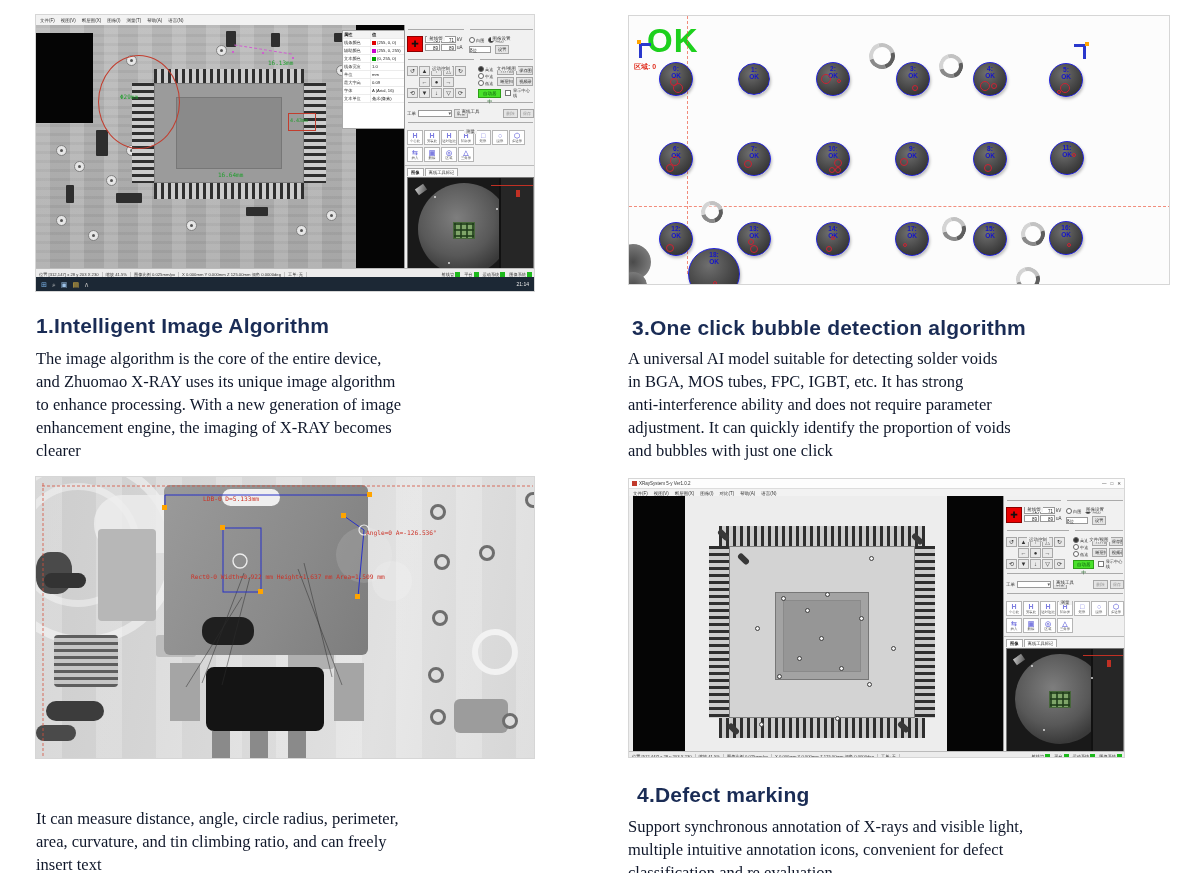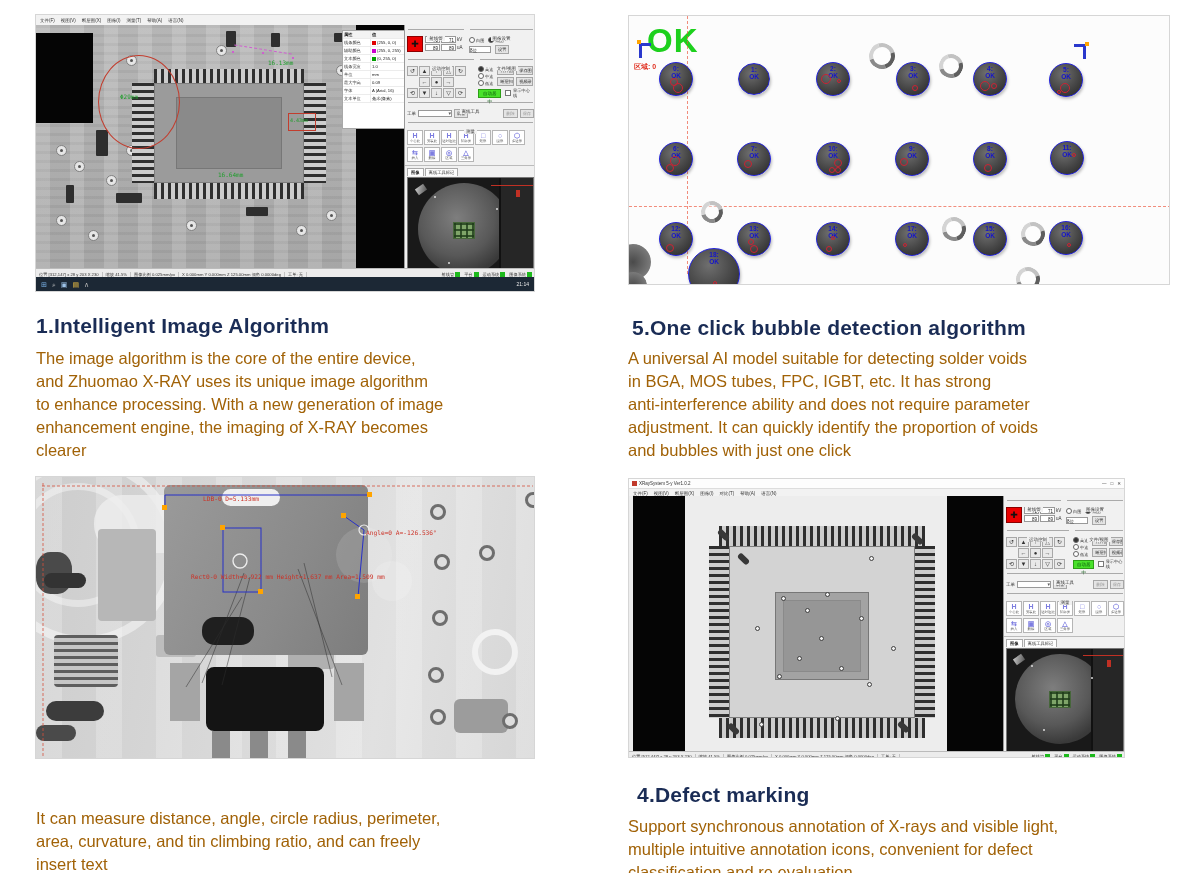--- a/index.html
+++ b/index.html
@@ -2,21 +2,21 @@
 <html><head>
 <meta charset="utf-8">
 <style>
   html,body{margin:0;padding:0;background:#fff;}
   #page{position:relative;width:1200px;height:873px;background:#ffffff;overflow:hidden;
         font-family:"Liberation Sans",sans-serif;}
   i,b{font-style:normal;font-weight:normal;display:block;}
 
   
   .ftitle{position:absolute;font-size:21px;font-weight:700;color:#1a2c55;letter-spacing:.2px;}
-  .fbody{position:absolute;font-size:16.5px;line-height:23px;color:#a16207;white-space:pre-line;}
+  .fbody{position:absolute;font-size:16.5px;line-height:23px;color:#0f172a;white-space:pre-line;font-family:Liberation Serif, serif;}
 
   
   .frame{position:absolute;border:1px solid #d6d6d6;overflow:hidden;background:#fff;box-sizing:border-box;}
 
   
   .menubar{height:10px;background:#f2f2f2;border-bottom:1px solid #cfcfcf;display:flex;align-items:center;gap:6px;padding:0 4px;}
   .mi{font-size:4.5px;color:#333;white-space:nowrap;}
   .view{position:absolute;left:0;overflow:hidden;background:#ababab;}
   .blackband{position:absolute;background:#050505;}
   .sbar{position:absolute;left:0;right:0;background:#ececec;border-top:1px solid #bbb;display:flex;align-items:center;overflow:hidden;}
@@ -923,21 +923,21 @@
     </div>
   </div>
 
   <h2 class="ftitle" style="left:36px;top:297px">1.Intelligent Image Algorithm</h2>
   <p class="fbody" style="left:36px;top:330px">The image algorithm is the core of the entire device,
 and Zhuomao X-RAY uses its unique image algorithm
 to enhance processing. With a new generation of image
 enhancement engine, the imaging of X-RAY becomes
 clearer</p>
 
-  <h2 class="ftitle" style="left:632px;top:299px">5.One click bubble detection algorithm</h2>
+  <h2 class="ftitle" style="left:632px;top:299px">3.One click bubble detection algorithm</h2>
   <p class="fbody" style="left:628px;top:330px">A universal AI model suitable for detecting solder voids
 in BGA, MOS tubes, FPC, IGBT, etc. It has strong
 anti-interference ability and does not require parameter
 adjustment. It can quickly identify the proportion of voids
 and bubbles with just one click</p>
 
   <p class="fbody" style="left:36px;top:790px">It can measure distance, angle, circle radius, perimeter,
 area, curvature, and tin climbing ratio, and can freely
 insert text</p>
 

